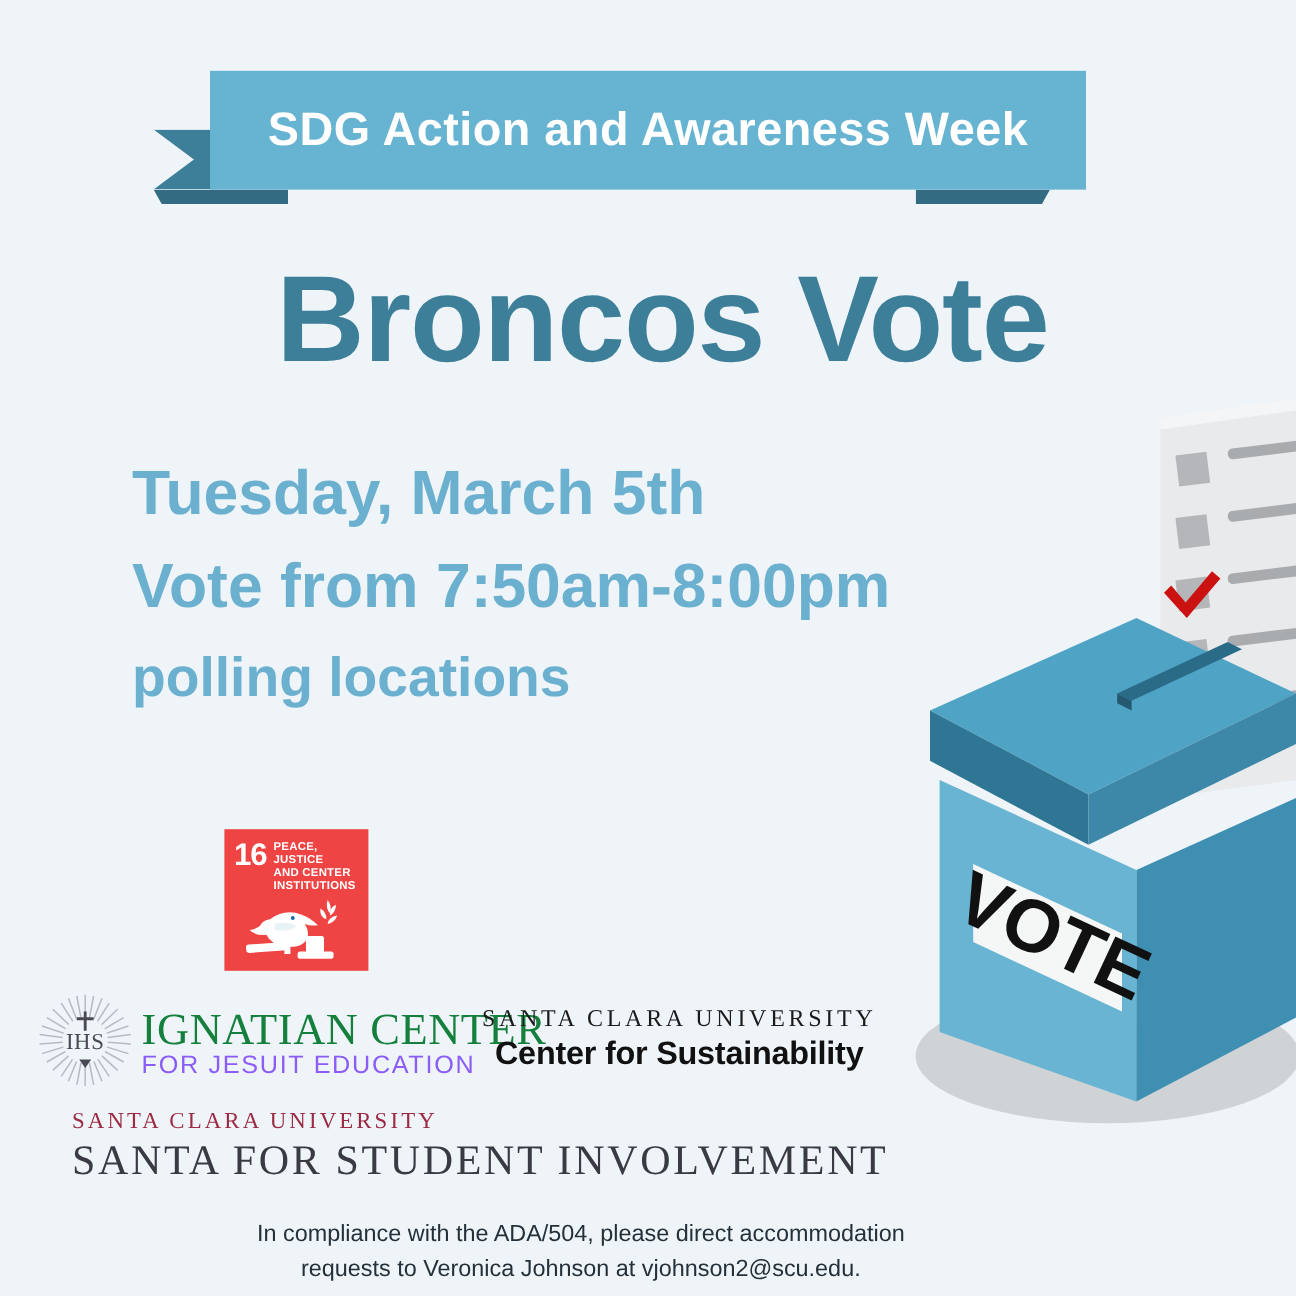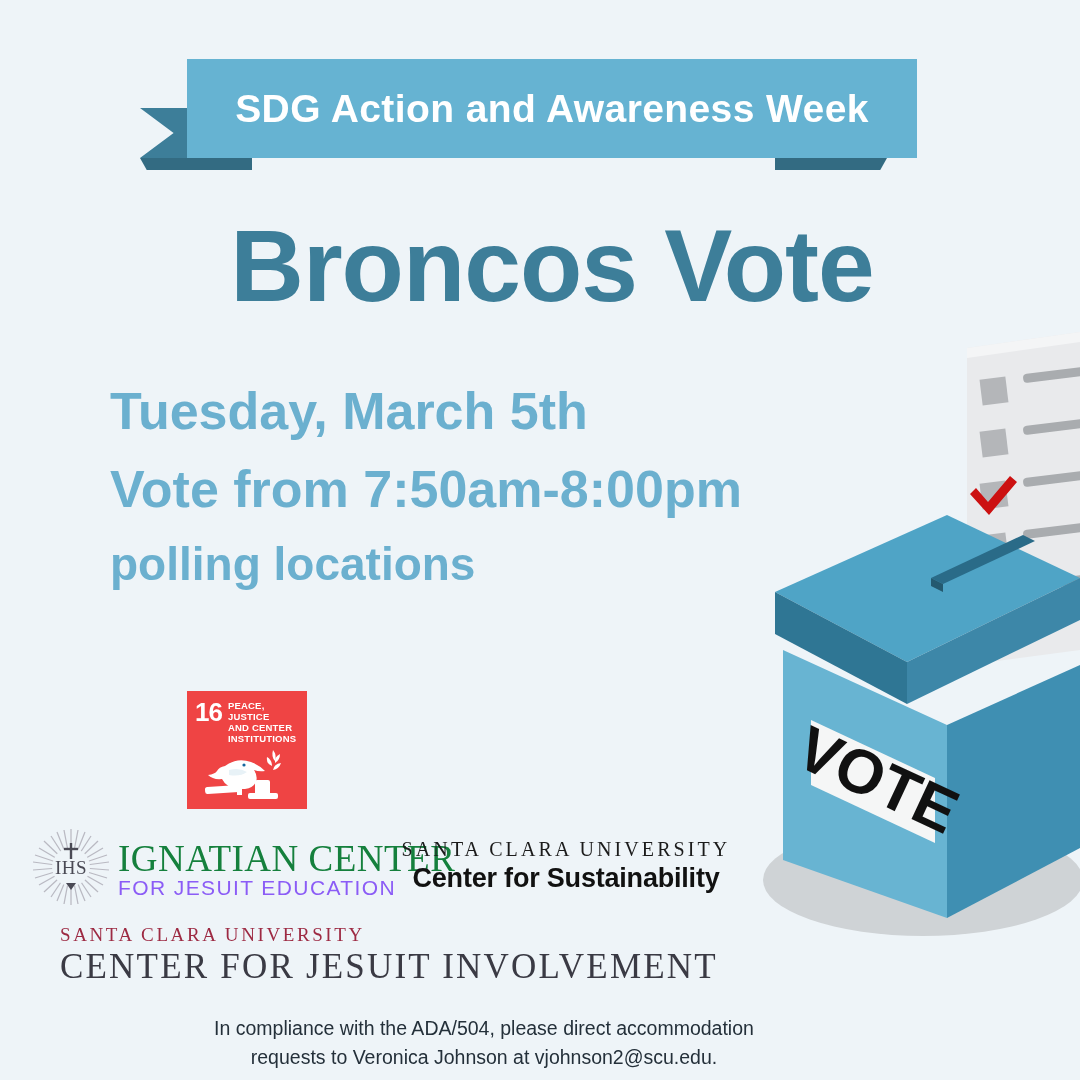--- a/index.html
+++ b/index.html
@@ -5,21 +5,21 @@
   * { margin:0; padding:0; box-sizing:border-box; }
   html,body { width:1080px; height:1080px; }
   body {
     background:#eef4f8;
     font-family:"Liberation Sans", sans-serif;
     position:relative;
     overflow:hidden;
   }
 
   
-  #banner-wrap { position:absolute; left:12px; top:46px; width:1003px; height:120px; }
+  #banner-wrap { position:absolute; left:0; top:46px; width:1003px; height:120px; }
   .ribbon-tail {
     position:absolute; top:62px; width:112px; height:50px;
     background:#3d7e99;
   }
   .ribbon-tail.left  { left:128px;  clip-path:polygon(0 0,100% 0,100% 100%,0 100%,30% 50%); }
   .ribbon-tail.right { right:128px; clip-path:polygon(0 0,100% 0,70% 50%,100% 100%,0 100%); }
   .ribbon-fold {
     position:absolute; top:112px; width:112px; height:12px; background:#336b82;
   }
   .ribbon-fold.left  { left:128px;  clip-path:polygon(0 0,100% 0,100% 100%,6% 100%); }
@@ -202,21 +202,21 @@
   </div>
 </div>
 
 <div id="logo-sustain">
   <div id="sustain-scu">SANTA CLARA UNIVERSITY</div>
   <div id="sustain-name">Center for Sustainability</div>
 </div>
 
 <div id="logo-csi">
   <div id="csi-scu">SANTA CLARA UNIVERSITY</div>
-  <div id="csi-name">CENTER FOR JESUIT INVOLVEMENT</div>
+  <div id="csi-name">SANTA FOR STUDENT INVOLVEMENT</div>
 </div>
 
 <div id="footer">
   <div class="footer-line">In compliance with the ADA/504, please direct accommodation</div>
   <div class="footer-line">requests to Veronica Johnson at vjohnson2@scu.edu.</div>
 </div>
 
 <div id="ballot-art">
   <svg width="345" height="660" viewBox="0 0 345 660">
 

